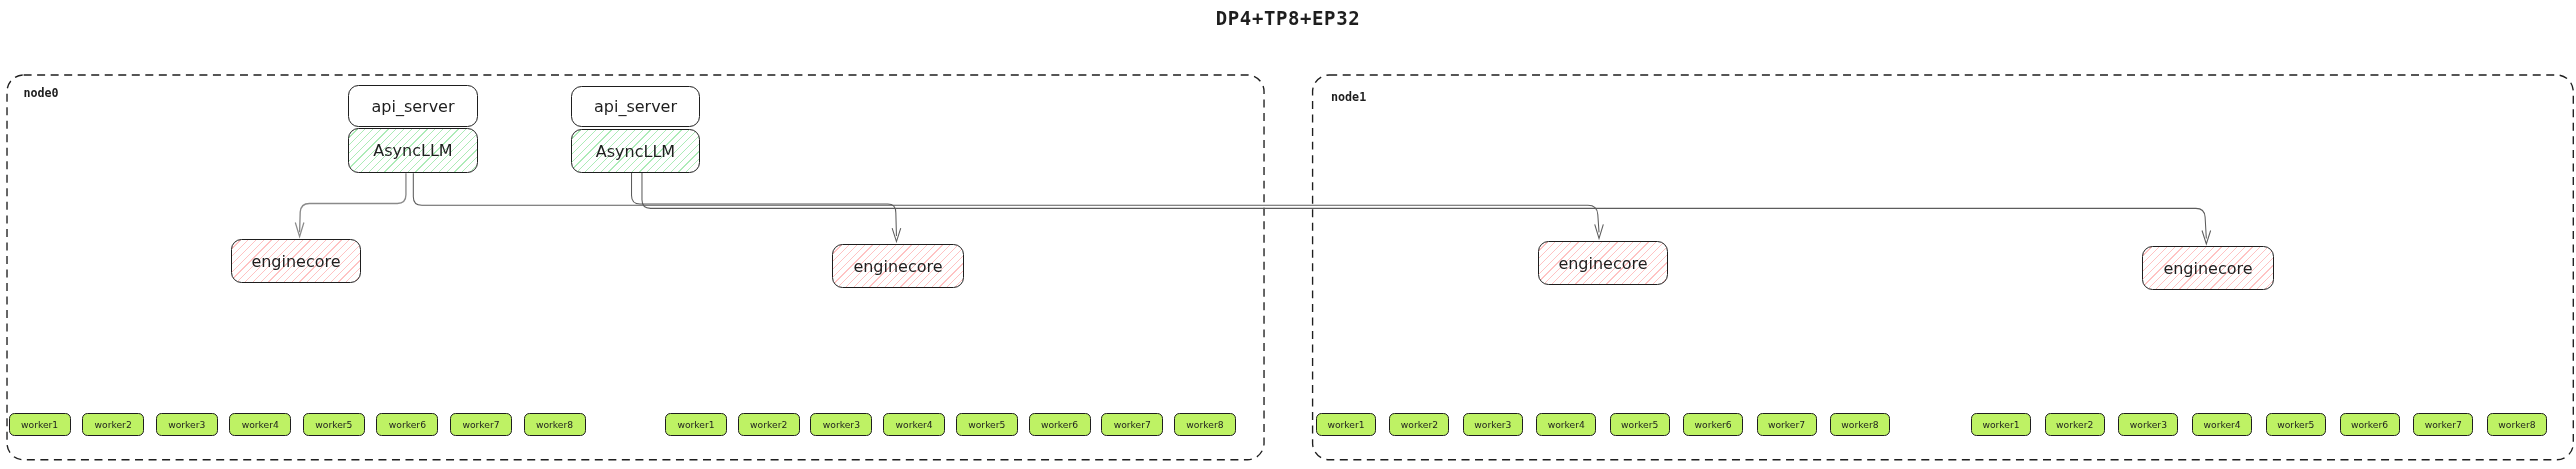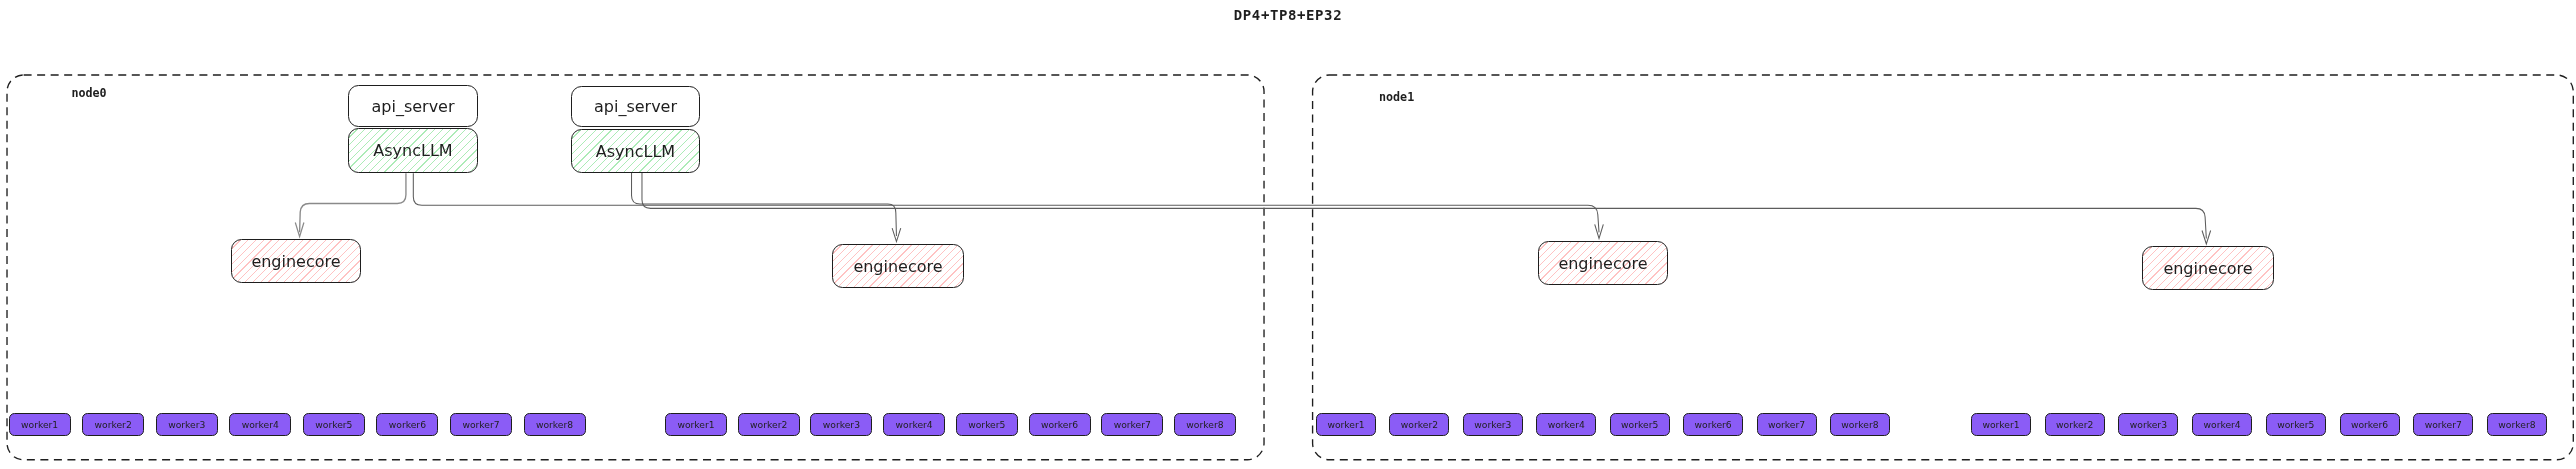--- a/index.html
+++ b/index.html
@@ -8,31 +8,30 @@
     width:2576px;height:469px;
     background:#ffffff;
     font-family:"DejaVu Sans",sans-serif;
     color:#1e1e1e;
     overflow:hidden;
   }
   .title{
     position:absolute;left:0;right:0;top:7.4px;
     text-align:center;
     font-family:"DejaVu Sans Mono",monospace;
-    font-size:14px;font-weight:bold;
+    font-size:19px;font-weight:bold;
     letter-spacing:0.6px;
     color:#1e1e1e;
   }
   svg.overlay{position:absolute;left:0;top:0;width:2576px;height:469px;}
   .node-label{
     position:absolute;
     font-family:"DejaVu Sans Mono",monospace;
     font-size:11.7px;font-weight:bold;
     color:#1e1e1e;
-    margin-left:48px;
   }
   .box{
     position:absolute;
     box-sizing:border-box;
     border:1.5px solid #1e1e1e;
     border-radius:10.5px;
     background-color:#ffffff;
     display:flex;align-items:center;justify-content:center;
     font-size:16px;
     color:#1e1e1e;
@@ -49,21 +48,21 @@
   }
   .worker-row{
     position:absolute;top:413px;height:23.4px;
     display:flex;justify-content:space-between;
   }
   .worker{
     box-sizing:border-box;
     width:62px;height:23.4px;
     border:1.2px solid #1e1e1e;
     border-radius:5.5px;
-    background:#8b5cf6;
+    background:#bef264;
     display:flex;align-items:center;justify-content:center;
     font-size:9.2px;
     color:#1e1e1e;
     flex:0 0 auto;
   }
 </style>
 </head>
 <body>
 
 <div class="canvas">

